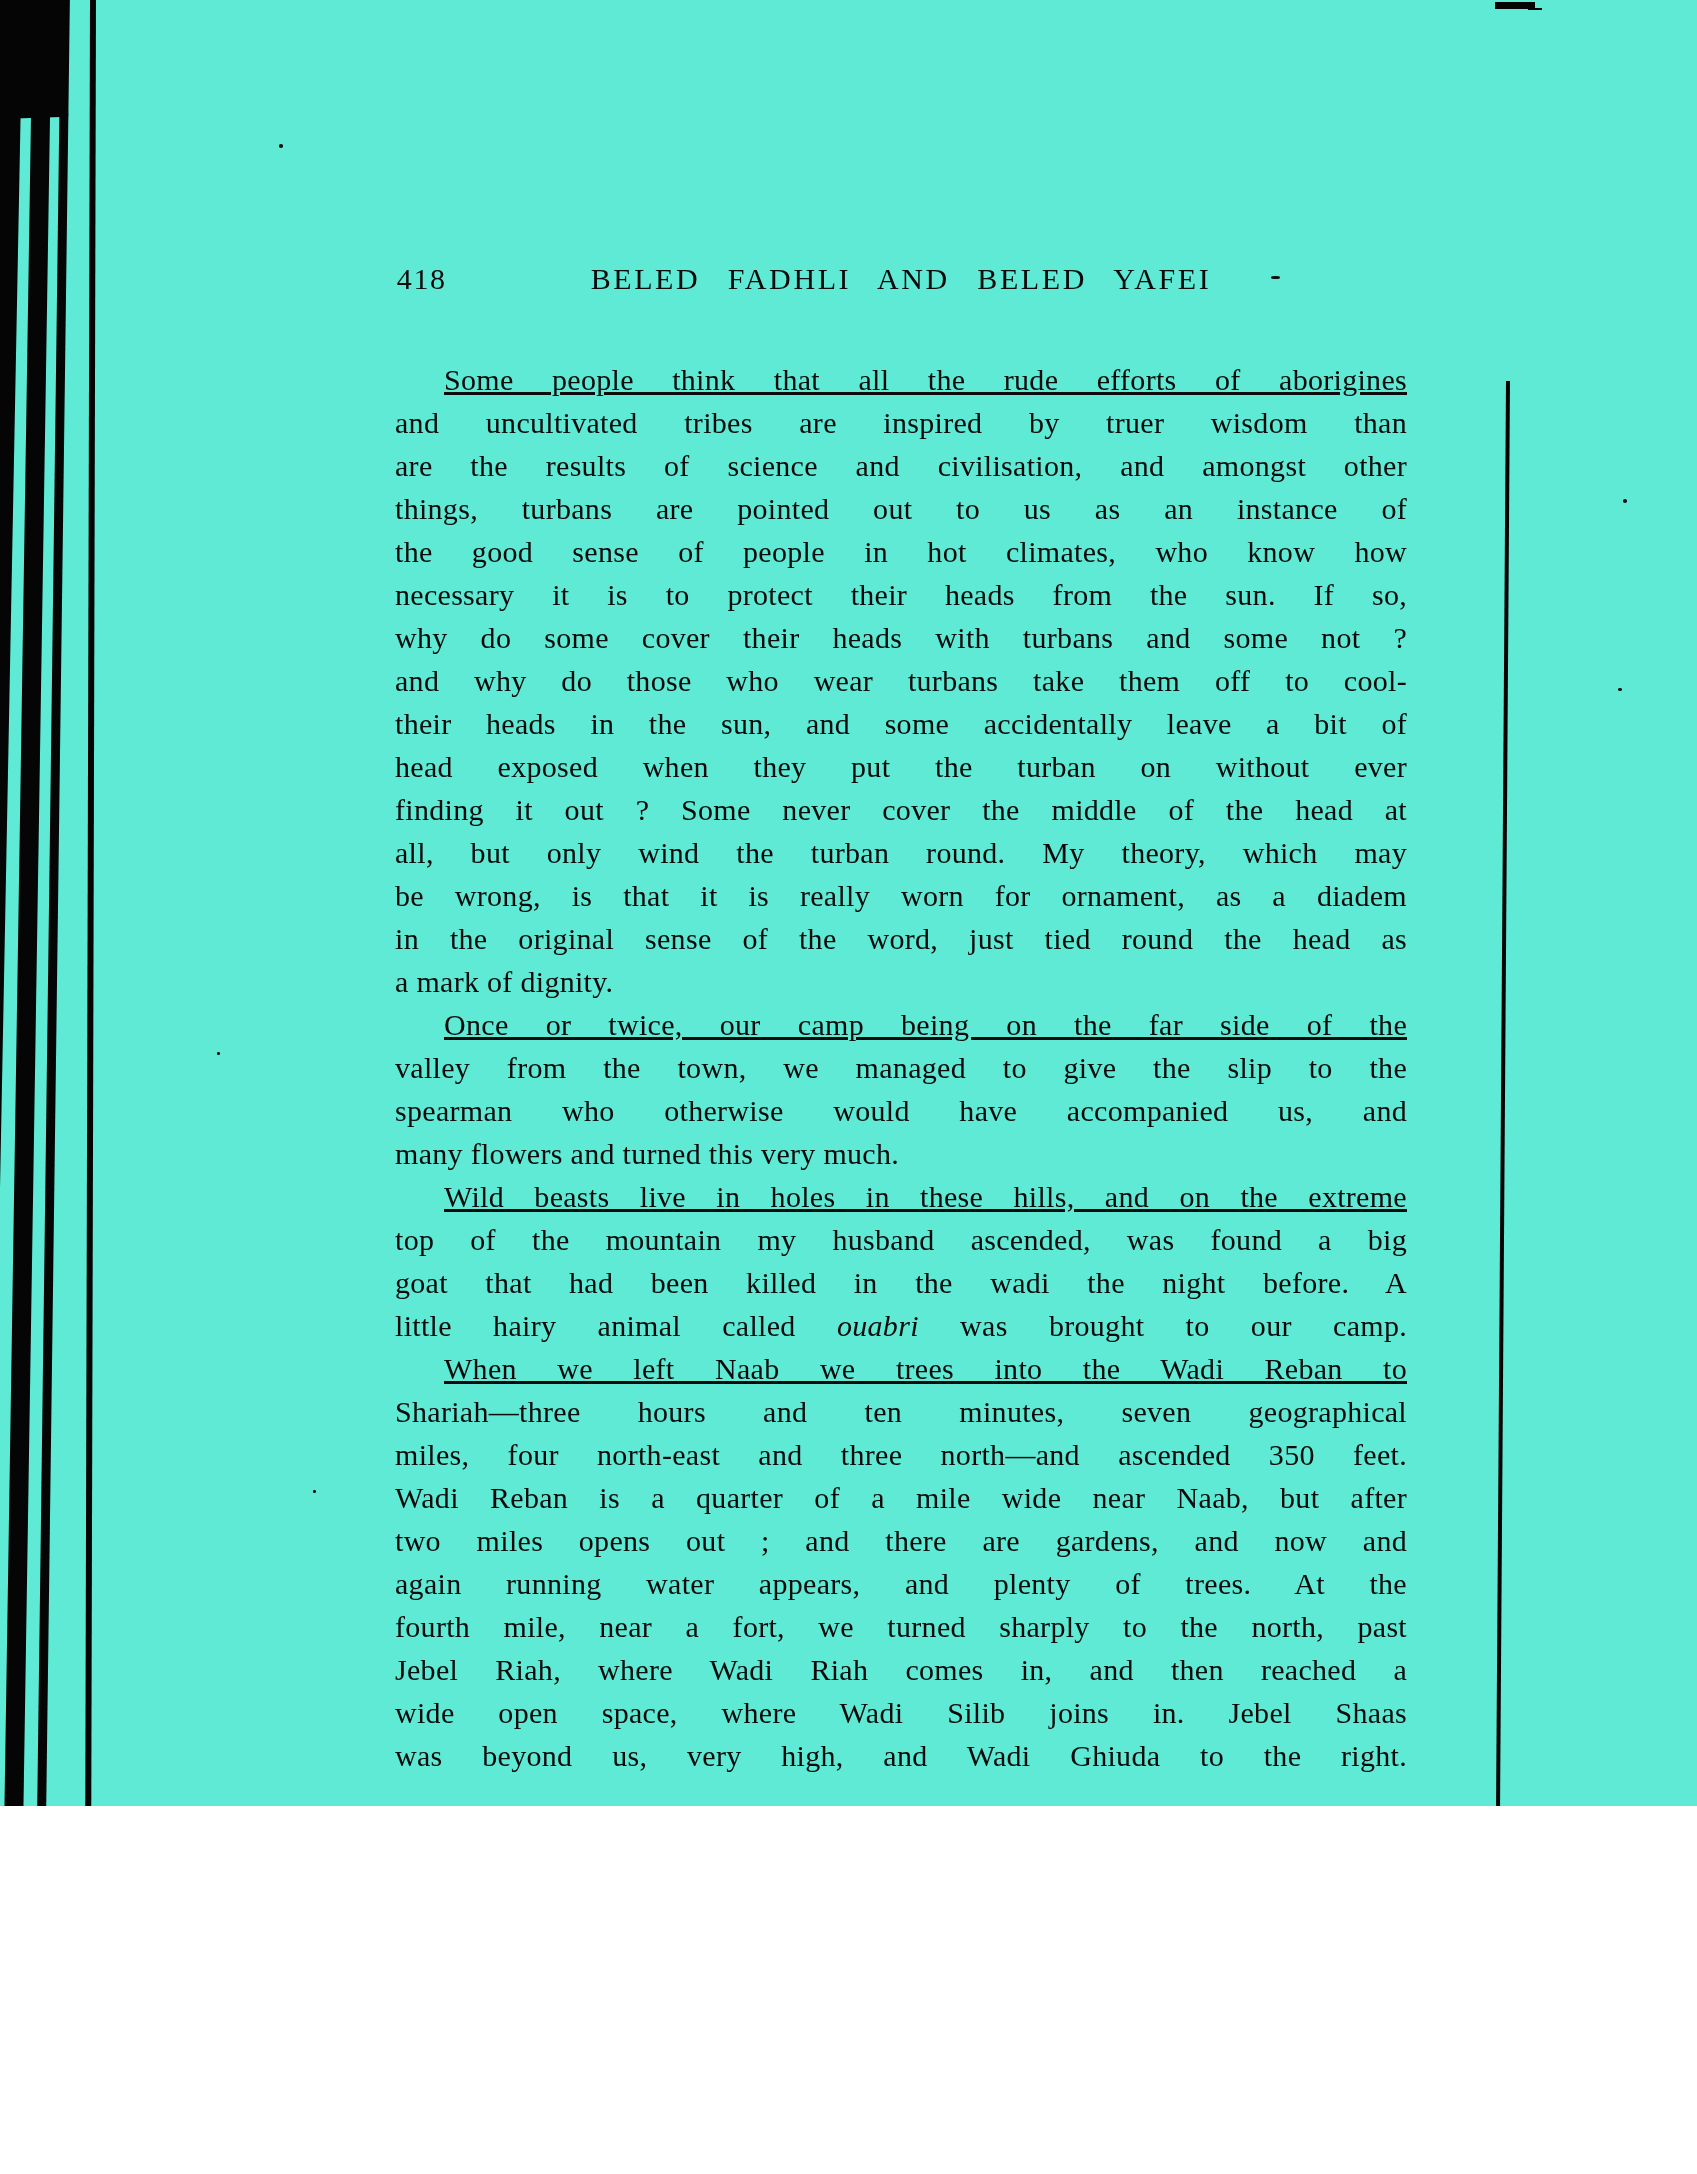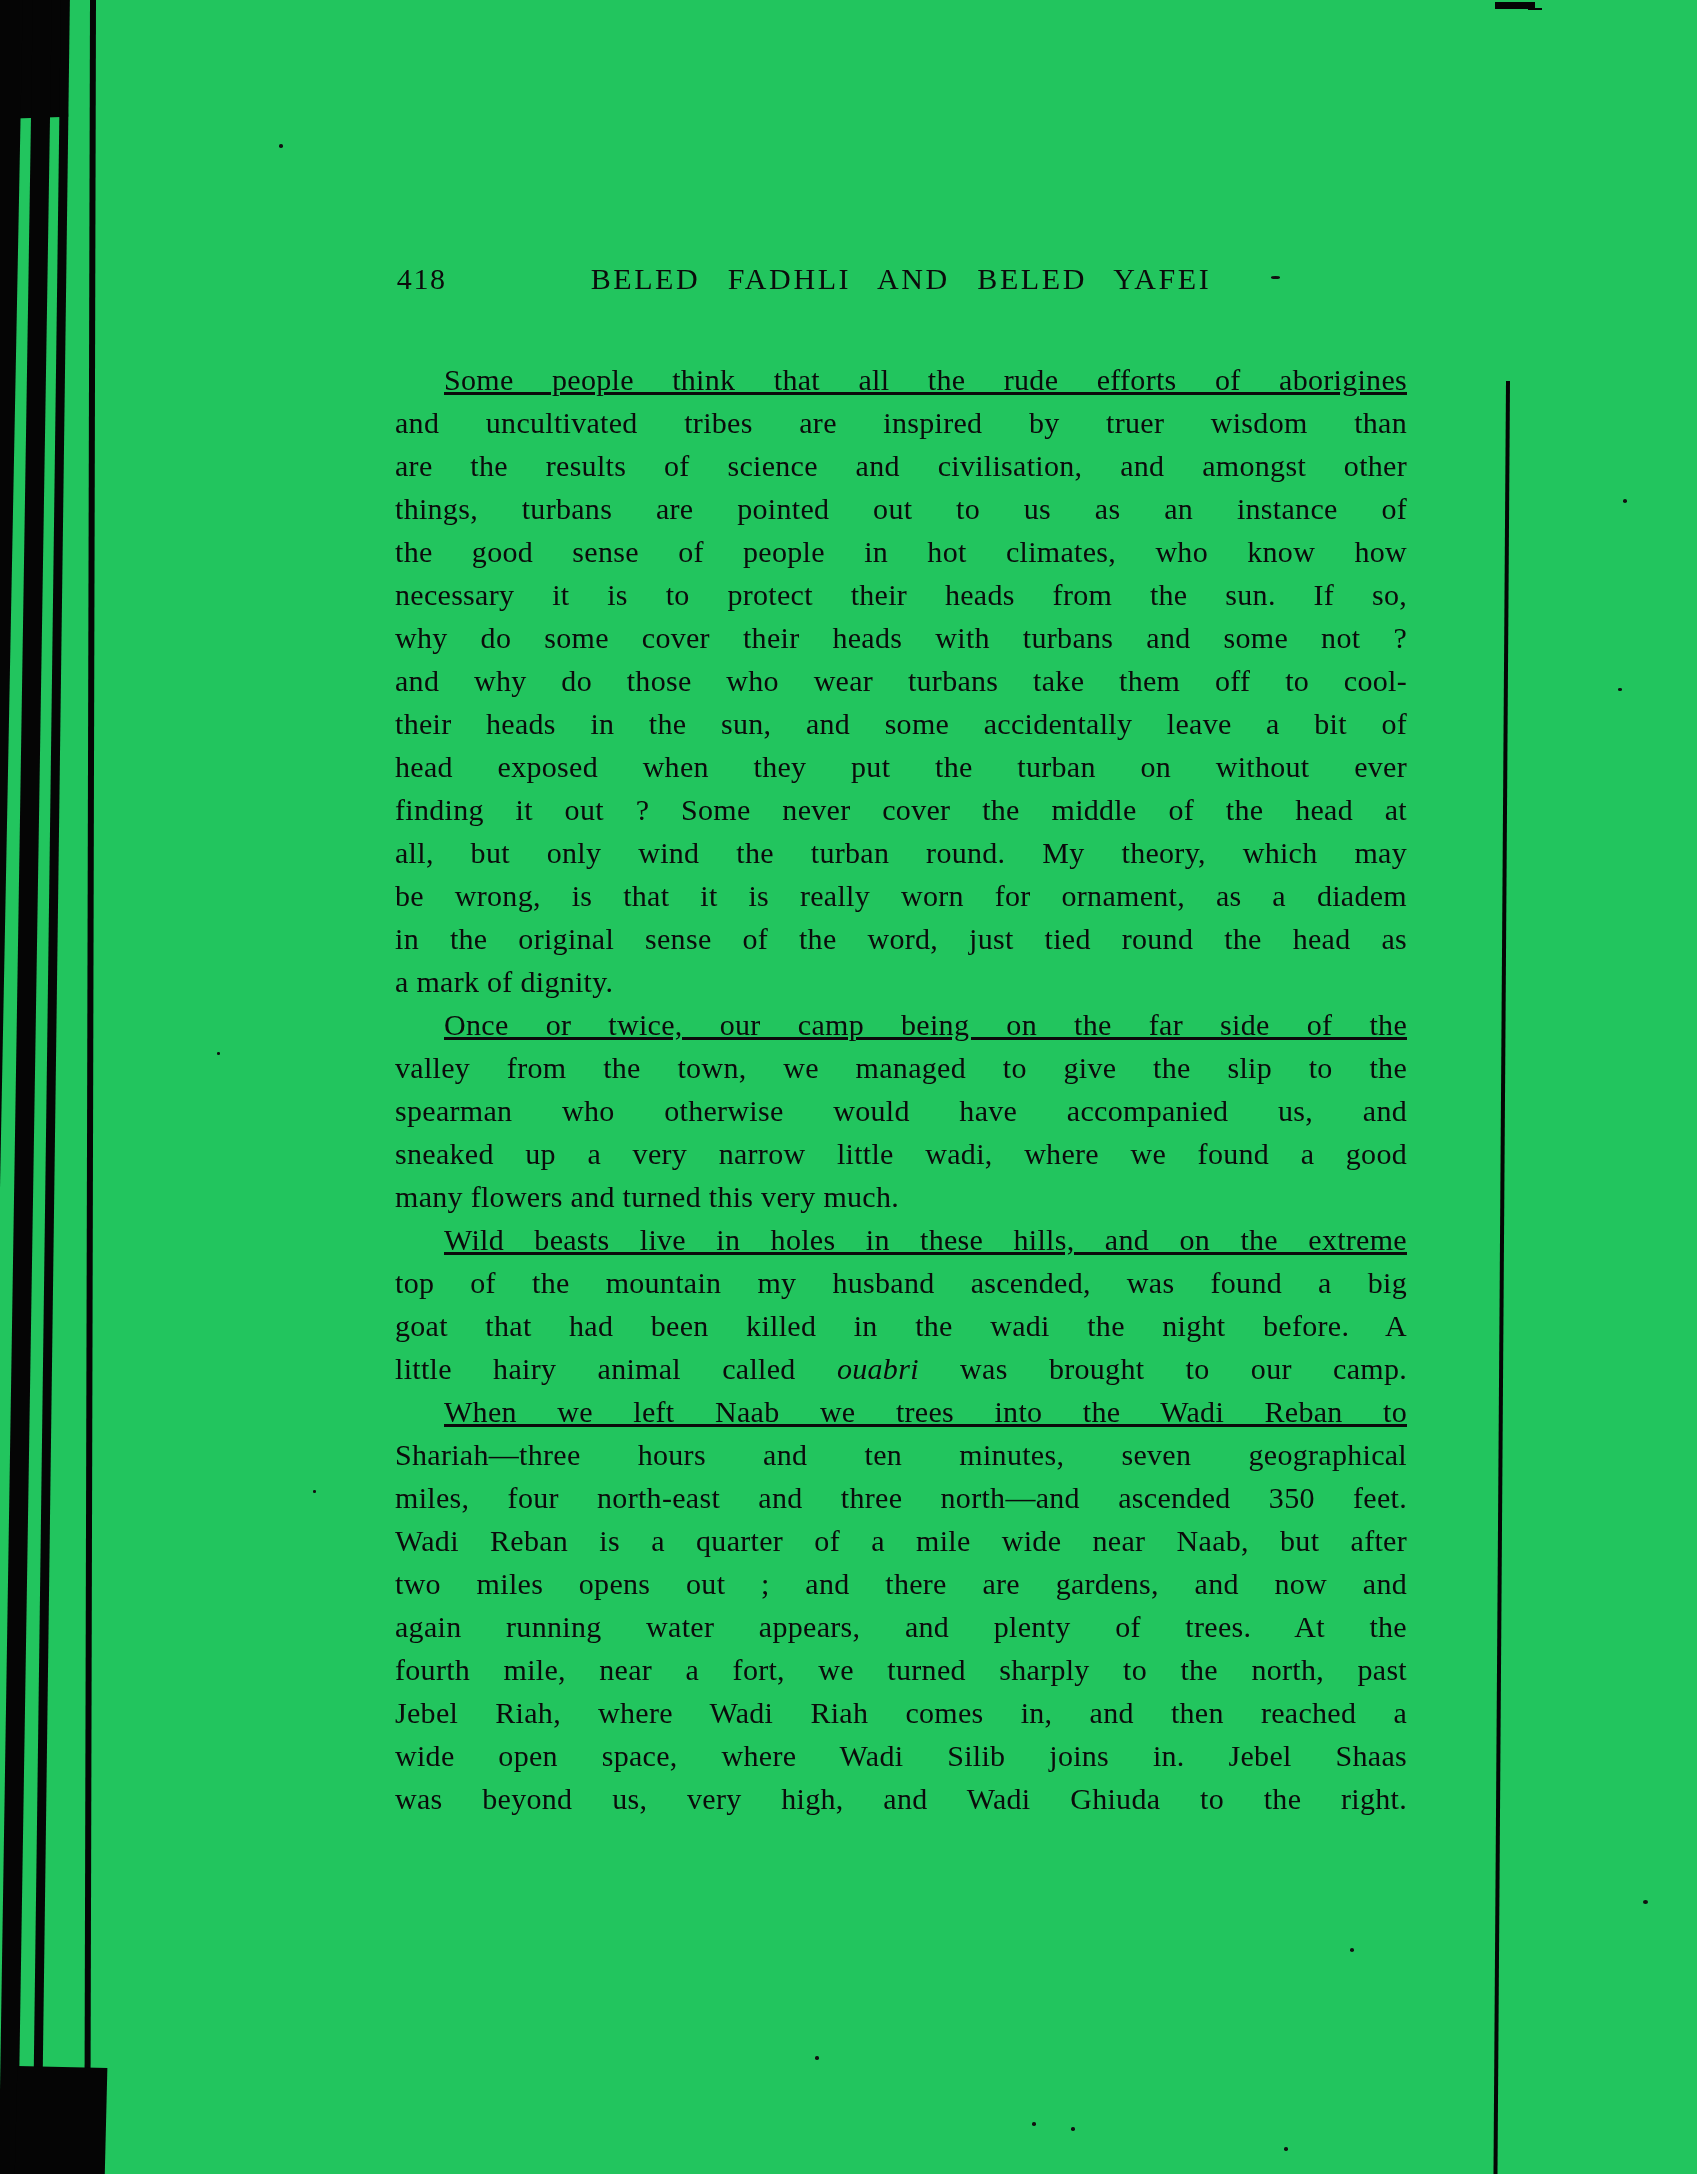--- a/index.html
+++ b/index.html
@@ -5,22 +5,22 @@
   html, body { margin: 0; padding: 0; }
   body {
     width: 1697px; height: 2174px;
     background: #ffffff;
     font-family: "Liberation Serif", "DejaVu Serif", serif;
     color: #0b0b0b;
     overflow: hidden;
   }
   .page {
     position: relative;
-    width: 1697px; height: 2174px;
-    background: #22c55e;
+    width: 1697px; height: 1806px;
+    background: #5eead4;
     overflow: hidden;
   }
 
   
   .artifact { position: absolute; background: #050505; }
   .blob-top-left     { left: -10.4px; top: -12px; width: 76px; height: 130px; transform: rotate(-2deg); }
   .stripe-1          { left: -7px;  top: -10.4px; width: 29.5px; height: 2207px; transform: rotate(1.1deg); transform-origin: top left; }
   .stripe-2          { left: 33px;  top: -10.4px; width: 19px; height: 2207px; transform: rotate(0.9deg); transform-origin: top left; }
   .stripe-3          { left: 61px;  top: -10.4px; width: 8.7px; height: 2207px; transform: rotate(0.75deg); transform-origin: top left; }
   .gutter-line       { left: 90px; top: 0;     width: 6px;  height: 2174px; transform: rotate(0.15deg); transform-origin: top left; }
@@ -116,21 +116,20 @@
         <div class="line">finding it out ? Some never cover the middle of the head at</div>
         <div class="line">all, but only wind the turban round. My theory, which may</div>
         <div class="line">be wrong, is that it is really worn for ornament, as a diadem</div>
         <div class="line">in the original sense of the word, just tied round the head as</div>
         <div class="line flush-left">a mark of dignity.</div>
       </div>
       <div class="paragraph">
         <div class="line indent">Once or twice, our camp being on the far side of the</div>
         <div class="line">valley from the town, we managed to give the slip to the</div>
         <div class="line">spearman who otherwise would have accompanied us, and</div>
-        <div class="line">sneaked up a very narrow little wadi, where we found a good</div>
         <div class="line flush-left">many flowers and turned this very much.</div>
       </div>
       <div class="paragraph">
         <div class="line indent">Wild beasts live in holes in these hills, and on the extreme</div>
         <div class="line">top of the mountain my husband ascended, was found a big</div>
         <div class="line">goat that had been killed in the wadi the night before. A</div>
         <div class="line">little hairy animal called <em>ouabri</em> was brought to our camp.</div>
       </div>
       <div class="paragraph">
         <div class="line indent">When we left Naab we trees into the Wadi Reban to</div>

